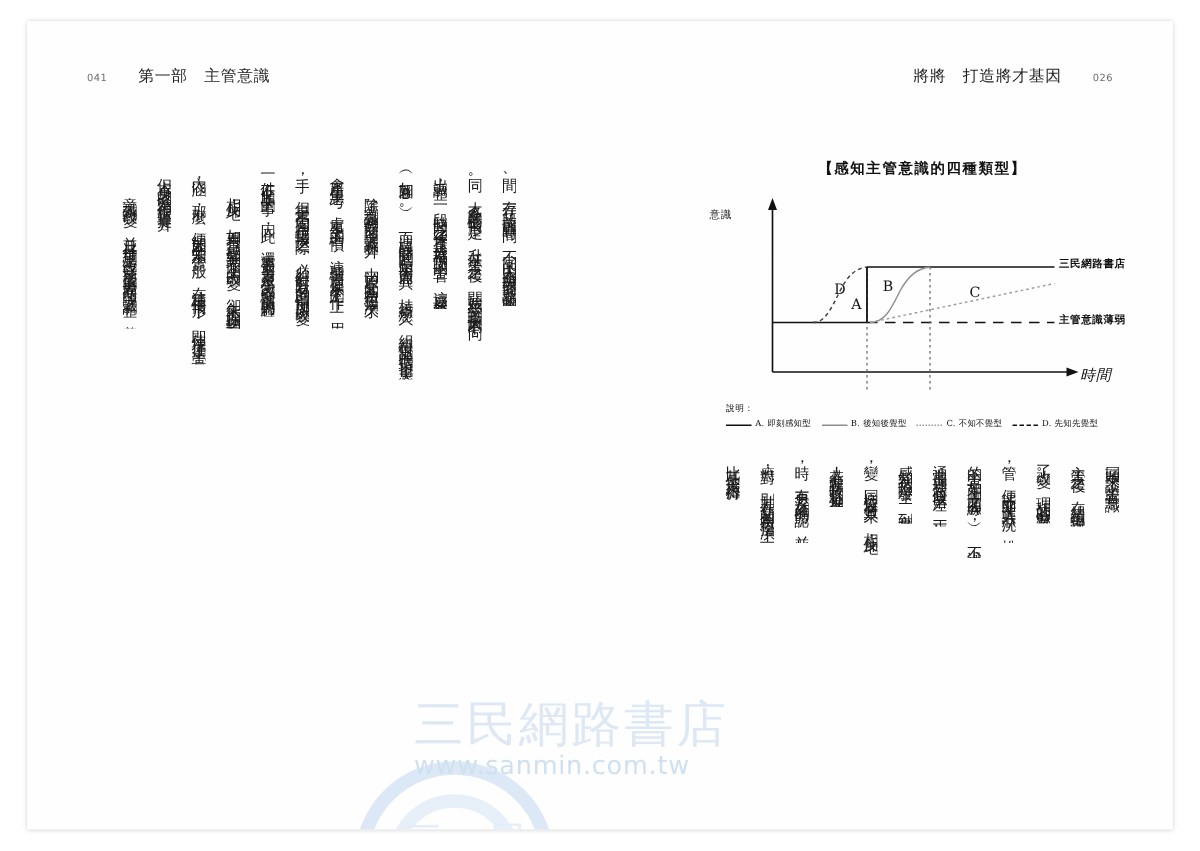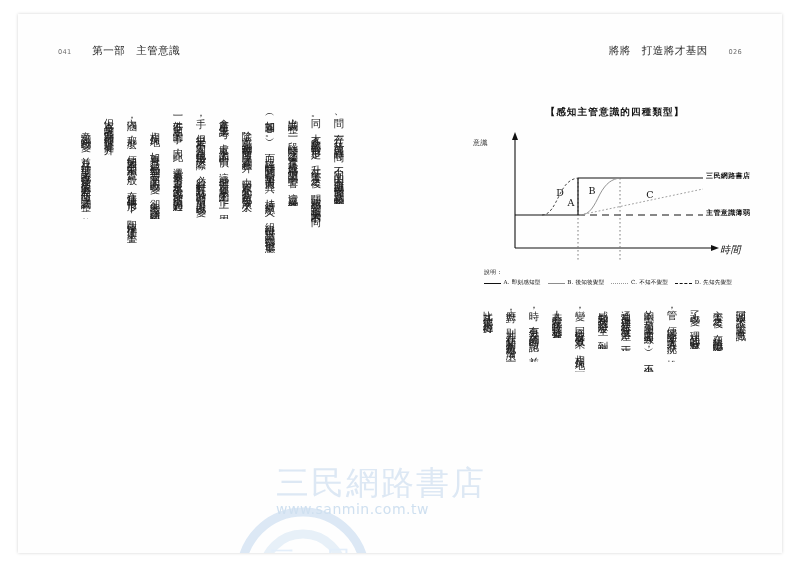--- a/index.html
+++ b/index.html
@@ -129,21 +129,21 @@
     left:258px;top:452px;
     font-family:"DejaVu Sans","Liberation Sans",sans-serif;
     color:#d9e6f3;
   }
   .wm-cn{
     font-size:33px;letter-spacing:2px;font-weight:normal;
     color:#dde8f4;
     line-height:1;
   }
   .wm-url{
-    font-size:14px;letter-spacing:.5px;
+    font-size:17px;letter-spacing:.5px;
     color:#cfe0f0;
     margin-top:2px;
   }
   .wm-arcs{
     position:absolute;left:215px;top:452px;
     width:210px;height:110px;
   }
 </style>
 </head>
 <body>

